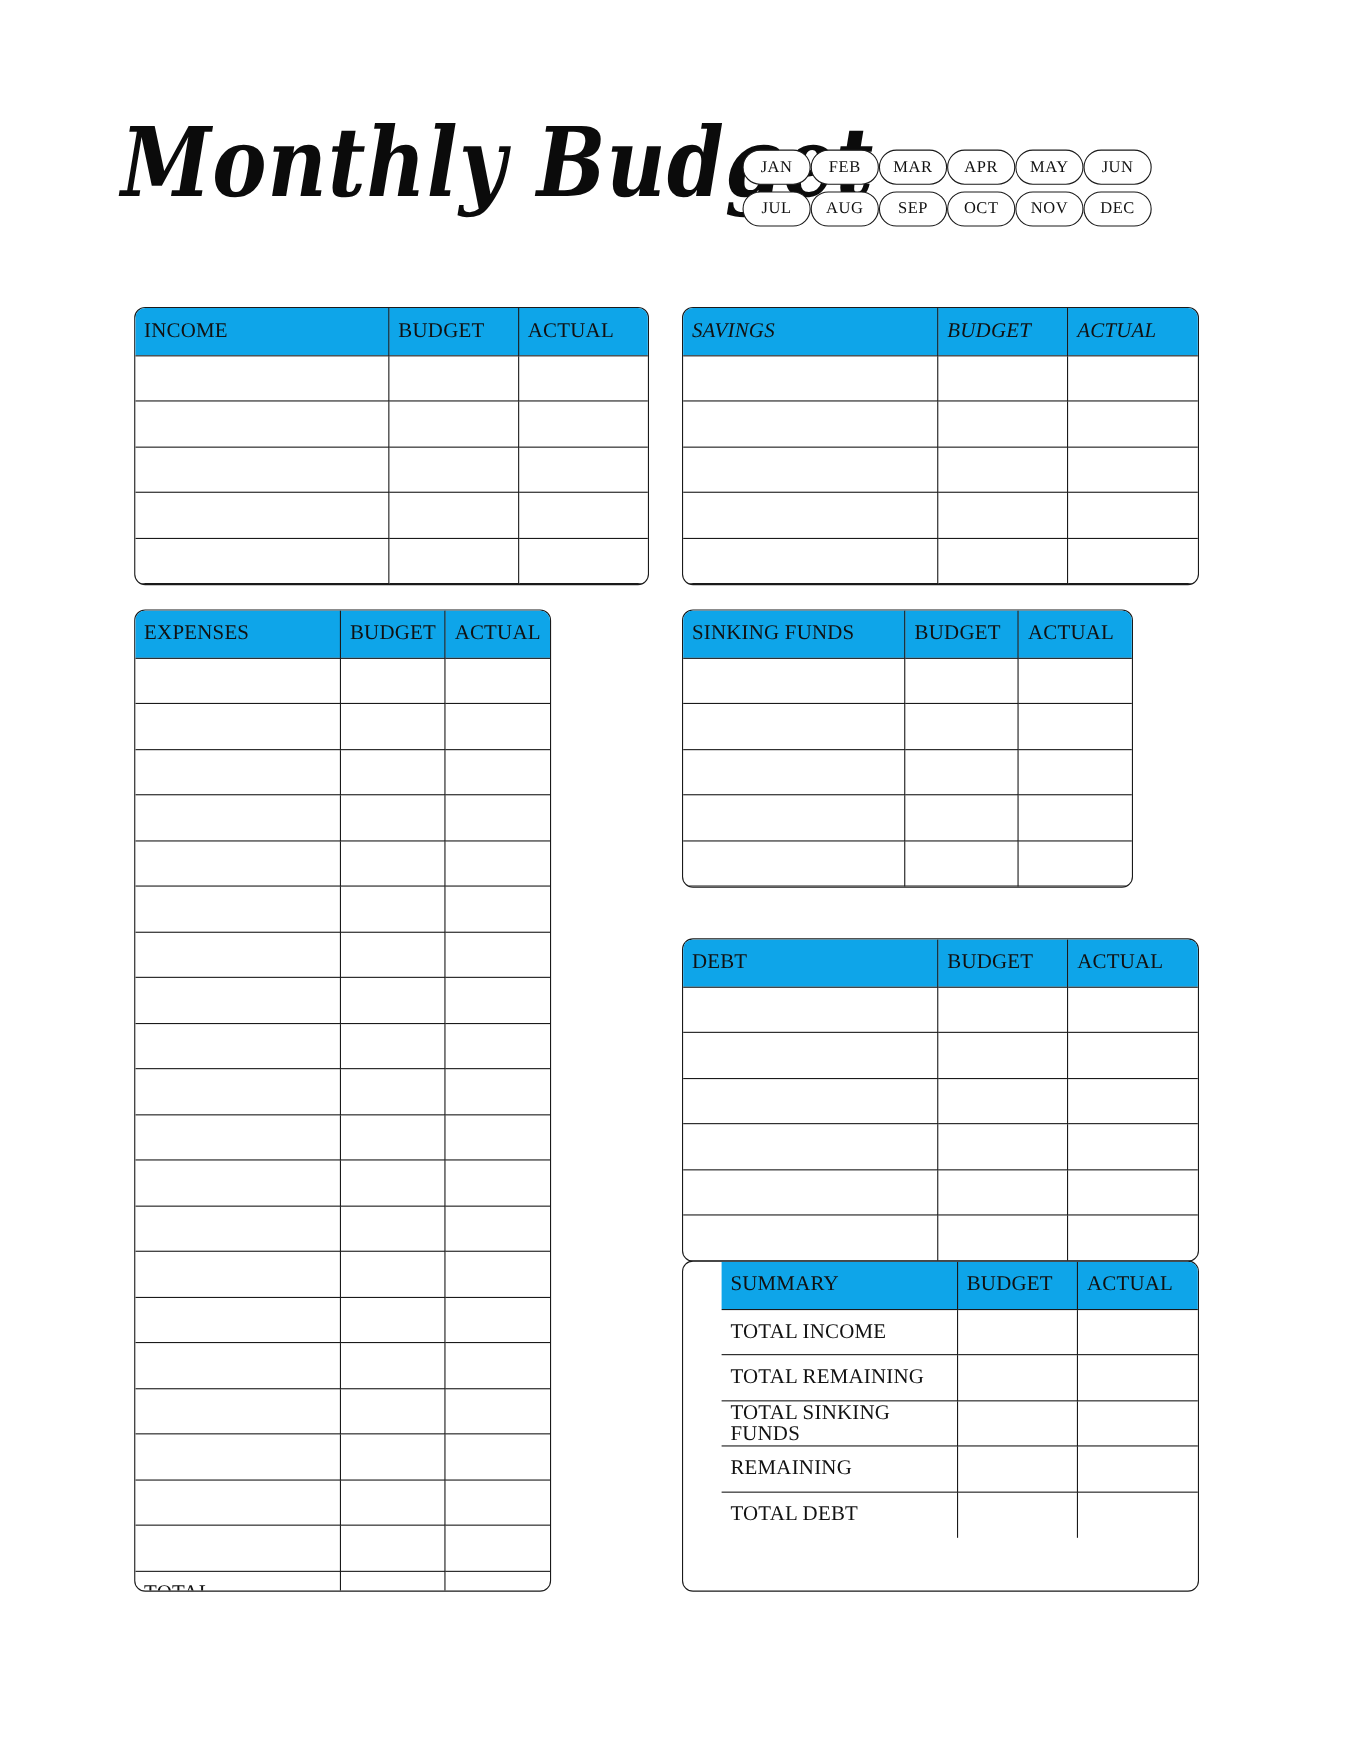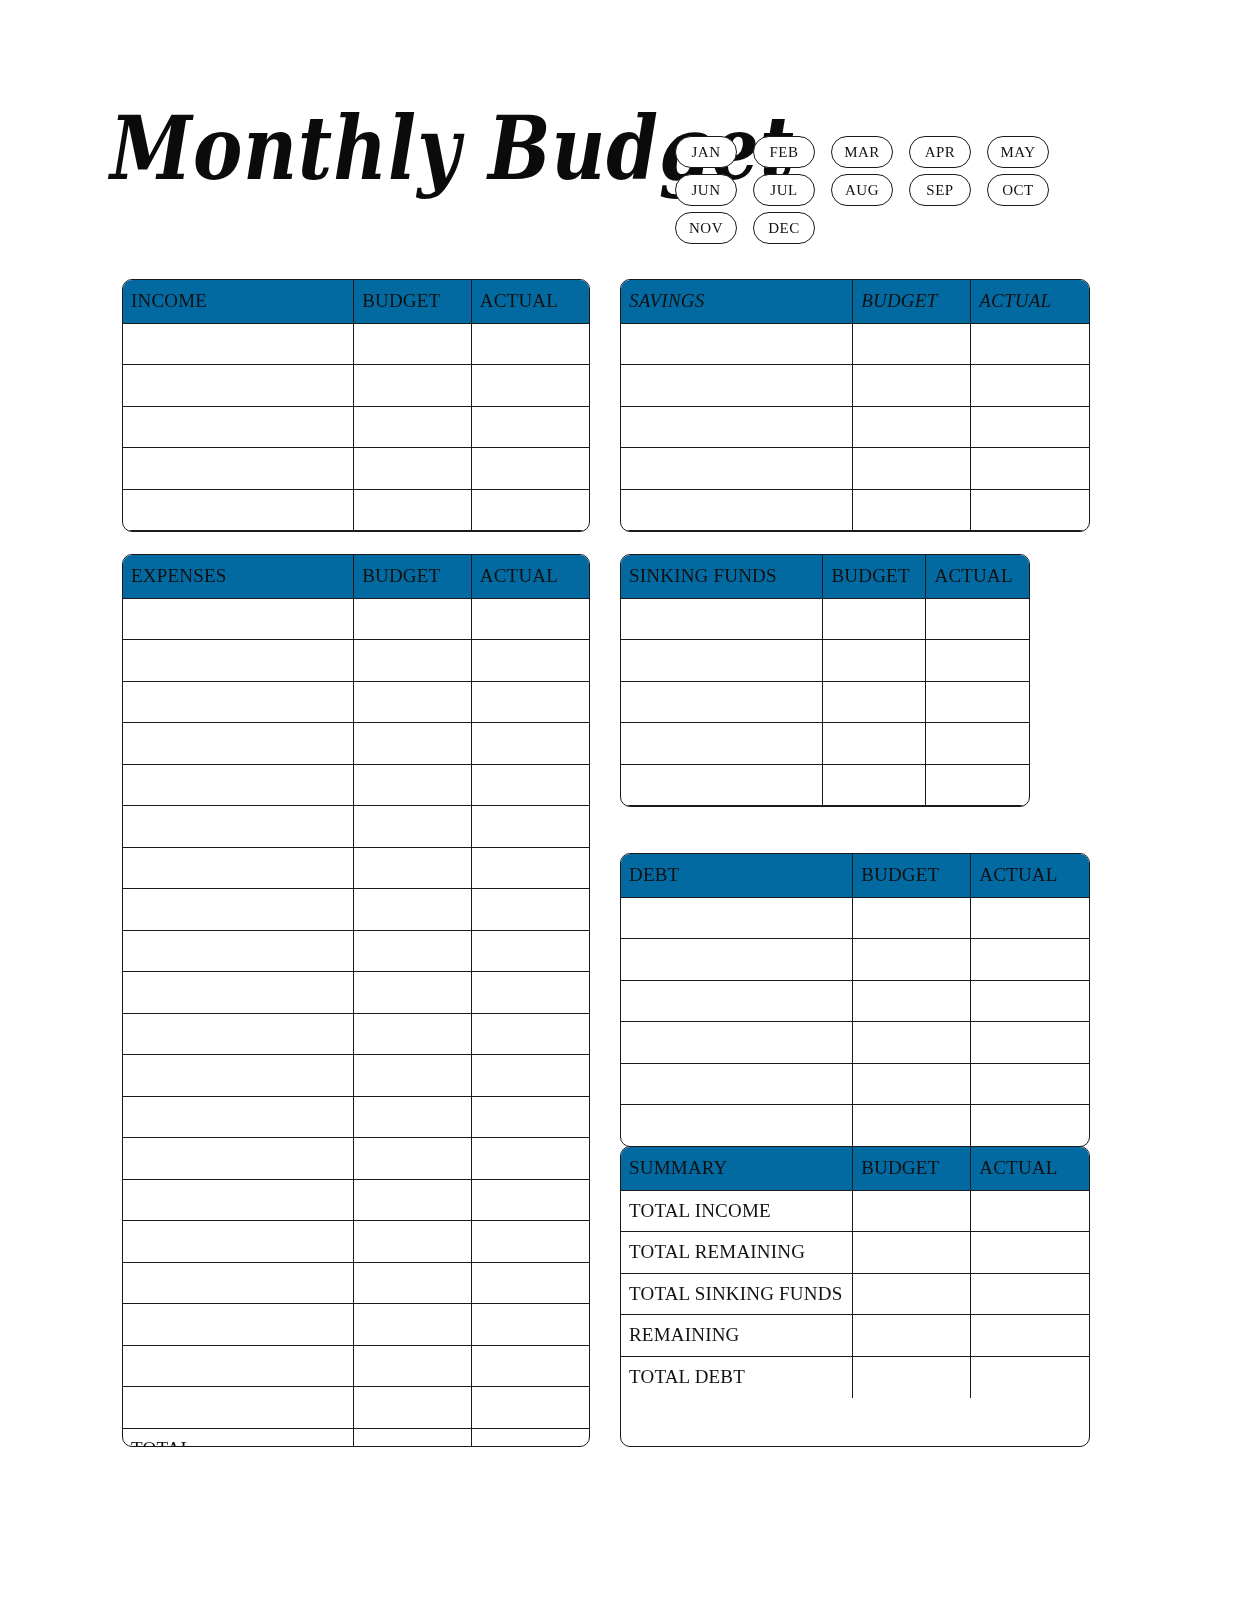--- a/index.html
+++ b/index.html
@@ -45,21 +45,21 @@
     transform: scaleY(1.18);
     transform-origin: left top;
   }
   .months {
     position: absolute;
     left: 675px;
     top: 36px;
     width: 420px;
     display: flex;
     flex-wrap: wrap;
-    gap: 6px 16px;
+    gap: 6px 0;
   }
   .month-pill {
     width: 62px;
     height: 32px;
     border: 1.4px solid #1a1a1a;
     border-radius: 16px;
     display: flex;
     align-items: center;
     justify-content: center;
     font-size: 15px;
@@ -87,21 +87,21 @@
     height: 41.5px;
     padding: 0 0 0 8px;
     font-size: 19px;
     font-weight: 400;
     text-align: left;
     vertical-align: middle;
     box-sizing: border-box;
     letter-spacing: 0.2px;
   }
   table.grid th {
-    background: #0369a1;
+    background: #0ea5e9;
     height: 43px;
   }
   table.grid tr:first-child th:first-child,
   table.grid tr:first-child td:first-child { border-left: none; }
   table.grid tr:first-child th:last-child,
   table.grid tr:first-child td:last-child { border-right: none; }
   table.grid tr:first-child th,
   table.grid tr:first-child td { border-top: none; }
   table.grid tr td:first-child,
   table.grid tr th:first-child { border-left: none; }
@@ -118,24 +118,24 @@
   .two-line {
     font-size: 18px;
     line-height: 19px;
     padding-top: 2px;
     margin-left: 32px;
   }
 
   
   #income-block   { left: 122px;  top: 279px;  width: 468px; height: 253px; }
   #savings-block  { left: 620px;  top: 279px;  width: 470px; height: 253px; font-style: italic; }
-  #expenses-block { left: 122px;  top: 554px;  width: 468px; height: 893px; }
+  #expenses-block { left: 122px;  top: 554px;  width: 379px; height: 893px; }
   #sinking-block  { left: 620px;  top: 554px;  width: 410px; height: 253px; }
   #debt-block     { left: 620px;  top: 829px;  width: 470px; height: 294px; margin-top: 24px; }
-  #summary-block  { left: 620px;  top: 1146px; width: 470px; height: 301px; }
+  #summary-block  { left: 620px;  top: 1146px; width: 470px; height: 301px; padding-left: 35px; }
 </style>
 </head>
 <body>
 
 <div class="page">
 
   <div class="header">
     <div class="title">Monthly Budget</div>
     <div class="months">
       <div class="month-pill">JAN</div>

